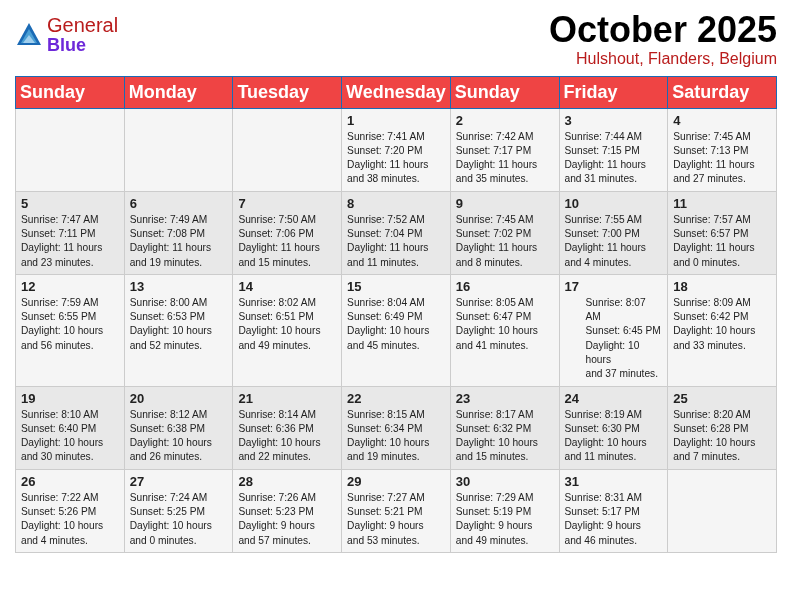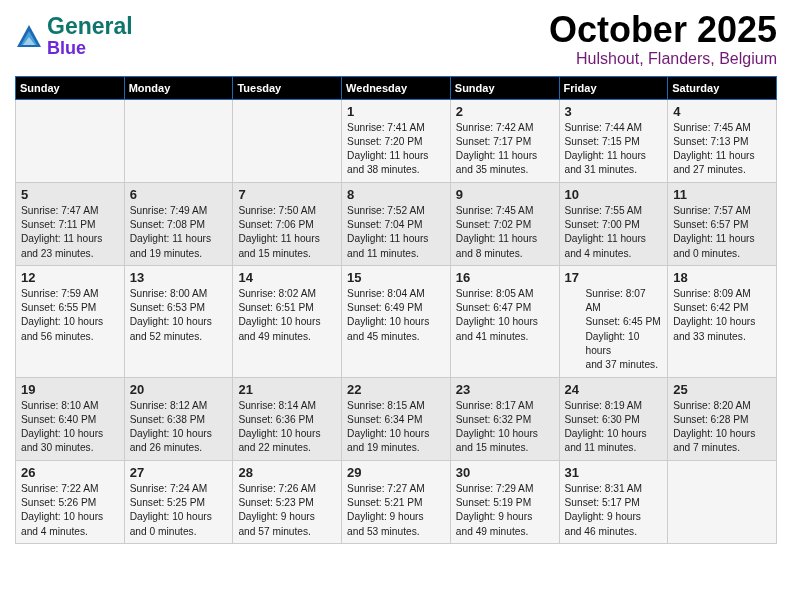--- a/index.html
+++ b/index.html
@@ -26,23 +26,23 @@
       display: flex;
       align-items: center;
       margin-top: 4px;
     }
     .logo-text {
       display: flex;
       flex-direction: column;
       line-height: 1.1;
     }
     .logo-general {
-      font-size: 23px;
-      font-weight: bold;
-      color: #0f766e;
+      font-size: 20px;
+      font-weight: normal;
+      color: #b91c1c;
     }
     .logo-blue {
       font-size: 18px;
       font-weight: bold;
       color: #6d28d9;
     }
     .logo-icon {
       width: 28px;
       height: 28px;
       margin-right: 4px;
@@ -51,31 +51,31 @@
       text-align: right;
     }
     .month-title {
       font-size: 36px;
       font-weight: bold;
       color: #000000;
       line-height: 1.1;
     }
     .location {
       font-size: 16px;
-      color: #701a75;
+      color: #b91c1c;
     }
     table {
       width: 100%;
       border-collapse: collapse;
       table-layout: fixed;
     }
     thead tr th {
-      background: #000000;
+      background: #ef4444;
       color: #fff;
-      font-size: 11px;
+      font-size: 18px;
       font-weight: bold;
       padding: 5px 4px;
       text-align: left;
       border: 1px solid #1a6ab5;
     }
     tbody tr td {
       border: 1px solid #ccc;
       vertical-align: top;
       padding: 4px 5px;
       font-size: 10.5px;

